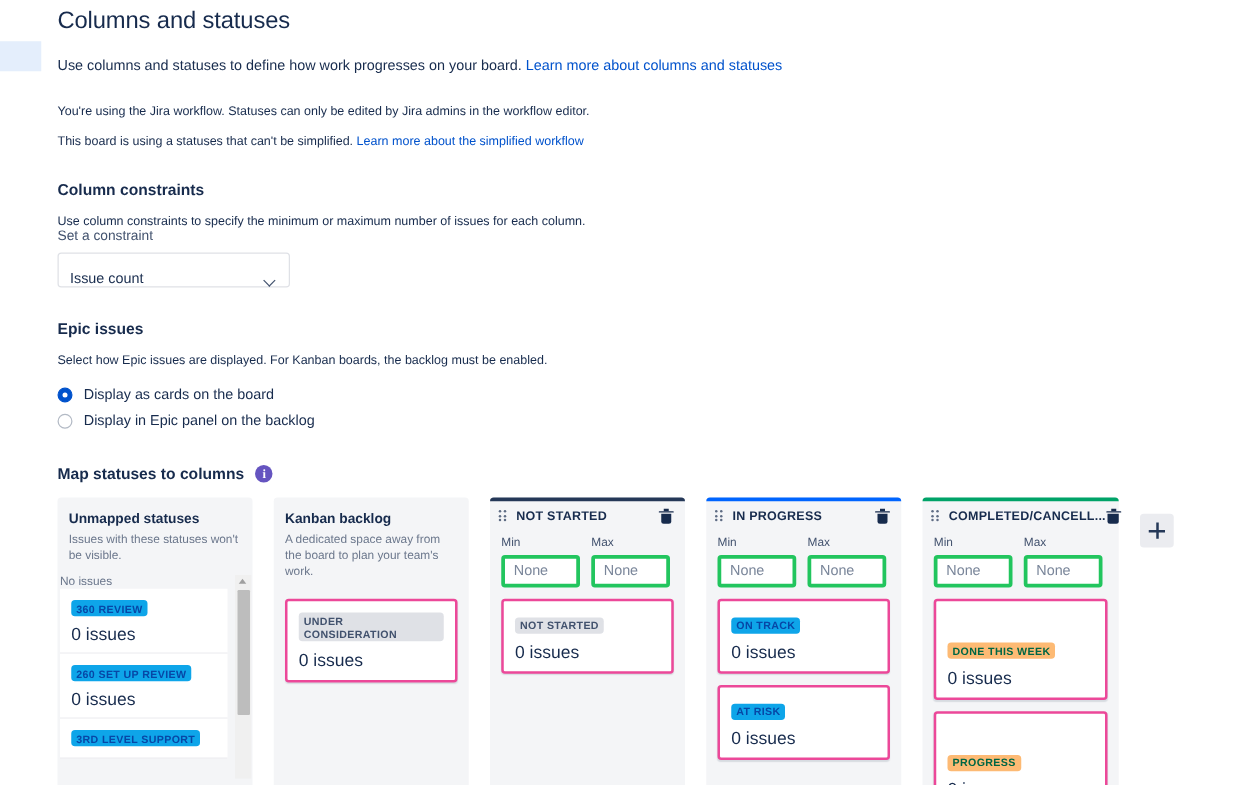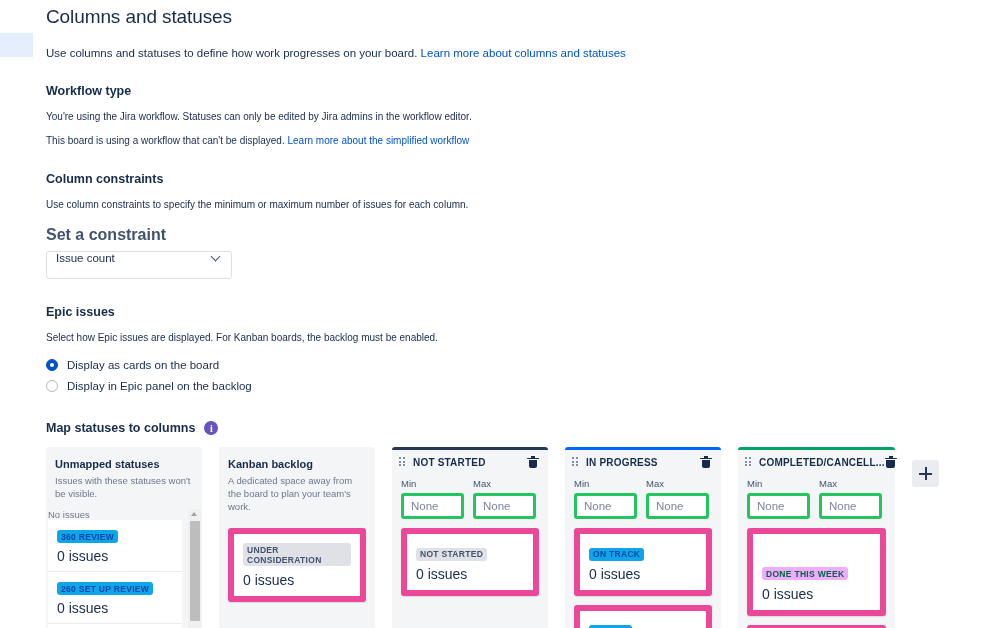--- a/index.html
+++ b/index.html
@@ -32,28 +32,28 @@
   a.link { color: #0052CC; text-decoration: none; }
 
   h2.section {
     font-size: 12.5px; font-weight: bold; color: #172B4D;
     margin: 0;
   }
   .s-workflow { margin-top: 25px; }
   .para { font-size: 10px; color: #172B4D; margin-top: 13px; }
 
   .s-constraints { margin-top: 26px; }
-  .label-sm { font-size: 16px; color: #42526E; margin-top: 16px; font-weight: bold; }
+  .label-sm { font-size: 11px; color: #42526E; margin-top: 0; }
 
   .select-box {
     margin-top: 7px;
     width: 186px; height: 28px;
     border: 1px solid #DFE1E6; border-radius: 3px;
     background: #fff;
-    display: flex; align-items: flex-start;
+    display: flex; align-items: flex-end;
     padding: 0 8px 0 9px;
     font-size: 11.5px; color: #172B4D;
     justify-content: space-between;
   }
   .chev { width: 9px; height: 9px; position: relative; margin-right: 2px; }
   .chev:before {
     content: ""; position: absolute; left: 0; top: 1px;
     width: 6px; height: 6px;
     border-right: 1.4px solid #42526E; border-bottom: 1.4px solid #42526E;
     transform: rotate(45deg);
@@ -144,33 +144,33 @@
     width: 100%; height: 26px;
     border: 3px solid #22c55e; border-radius: 3px; background: #fff;
     font-size: 11.5px; color: #7A869A;
     padding: 0 7px; font-family: "Liberation Sans", sans-serif;
   }
   .mm-input::placeholder { color: #7A869A; }
 
   .status-list { padding: 9px 9px 9px 9px; }
   .status-card {
     background: #fff; border-radius: 3px;
-    border: 6px solid #ec4899;
+    border: 2px solid #ec4899;
     box-shadow: 0 1px 1px rgba(9,30,66,0.12);
     padding: 9px 9px 8px 9px;
     margin-bottom: 9px;
   }
   .lozenge {
     display: inline-block;
     font-size: 8.5px; font-weight: bold; letter-spacing: 0.3px;
     padding: 1.5px 4px; border-radius: 3px;
   }
   .lz-blue  { background: #0ea5e9; color: #0747A6; }
   .lz-grey  { background: #DFE1E6; color: #42526E; }
-  .lz-green { background: #f0abfc; color: #006644; margin-top: 24px; }
+  .lz-green { background: #fdba74; color: #006644; margin-top: 24px; }
   .issues { font-size: 14px; color: #172B4D; margin-top: 5px; }
 
   
   .unmapped-scroll {
     position: relative;
     margin-top: 8px;
     height: 163px;
     overflow: hidden;
   }
   .no-issues { font-size: 9.5px; color: #6B778C; padding: 0 9px 0 2px; }
@@ -218,24 +218,23 @@
   <div class="content">
 
     <h1 class="page-title">Columns and statuses</h1>
 
     <div class="intro">
       <span>Use columns and statuses to define how work progresses on your board.</span>
       <a class="link" href="#">Learn more about columns and statuses</a>
     </div>
 
     <div class="s-workflow">
-      <h2 class="section">Workflow type</h2>
       <div class="para">You're using the Jira workflow. Statuses can only be edited by Jira admins in the workflow editor.</div>
       <div class="para">
-        <span>This board is using a workflow that can't be displayed.</span>
+        <span>This board is using a statuses that can't be simplified.</span>
         <a class="link" href="#">Learn more about the simplified workflow</a>
       </div>
     </div>
 
     <div class="s-constraints">
       <h2 class="section">Column constraints</h2>
       <div class="para">Use column constraints to specify the minimum or maximum number of issues for each column.</div>
       <div class="label-sm">Set a constraint</div>
       <div class="select-box">
         <span>Issue count</span>
@@ -413,21 +412,21 @@
             <div class="mm-label">Max</div>
             <input class="mm-input" type="text" placeholder="None" style="">
           </div>
         </div>
         <div class="status-list">
           <div class="status-card">
             <span class="lozenge lz-green">DONE THIS WEEK</span>
             <div class="issues">0 issues</div>
           </div>
           <div class="status-card">
-            <span class="lozenge lz-green">COMPLETED</span>
+            <span class="lozenge lz-green">PROGRESS</span>
             <div class="issues">0 issues</div>
           </div>
 
         </div>
       </div>
 
       <button class="add-col-btn">
         <span class="plus"></span>
       </button>
 

